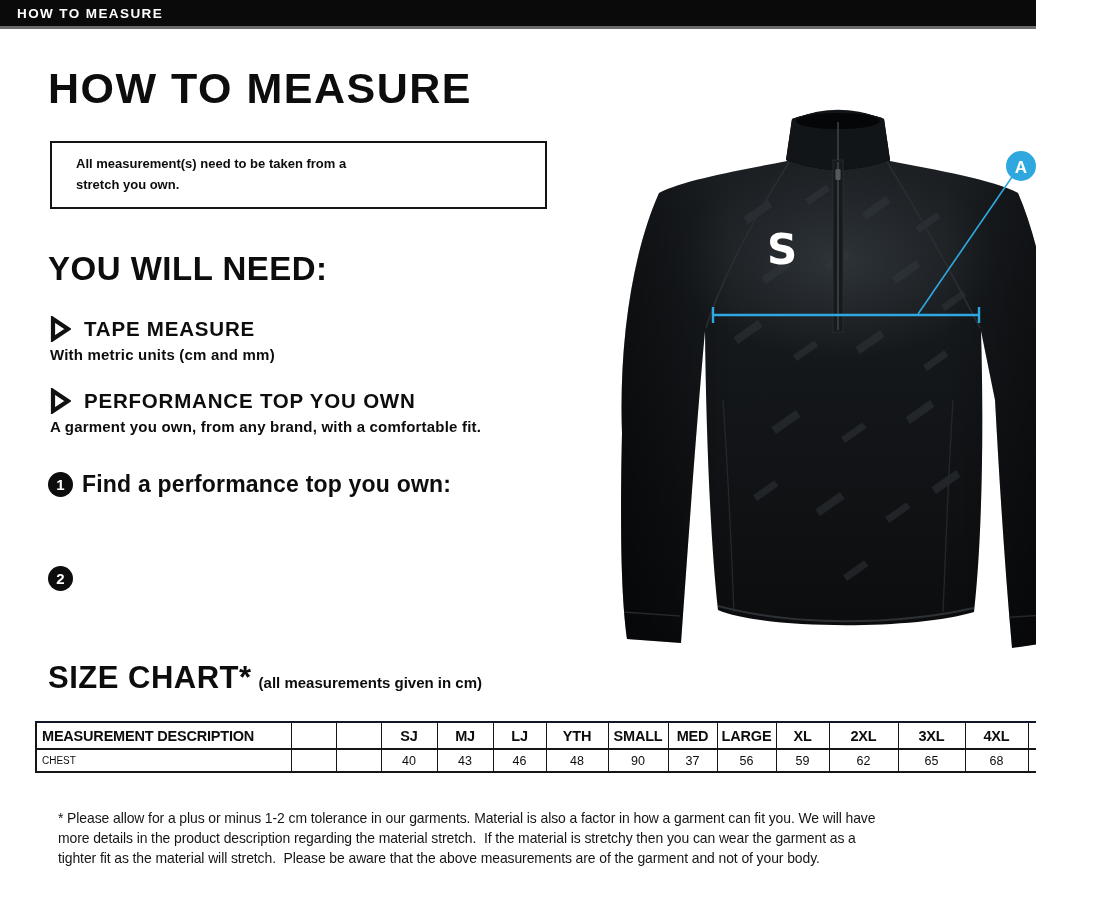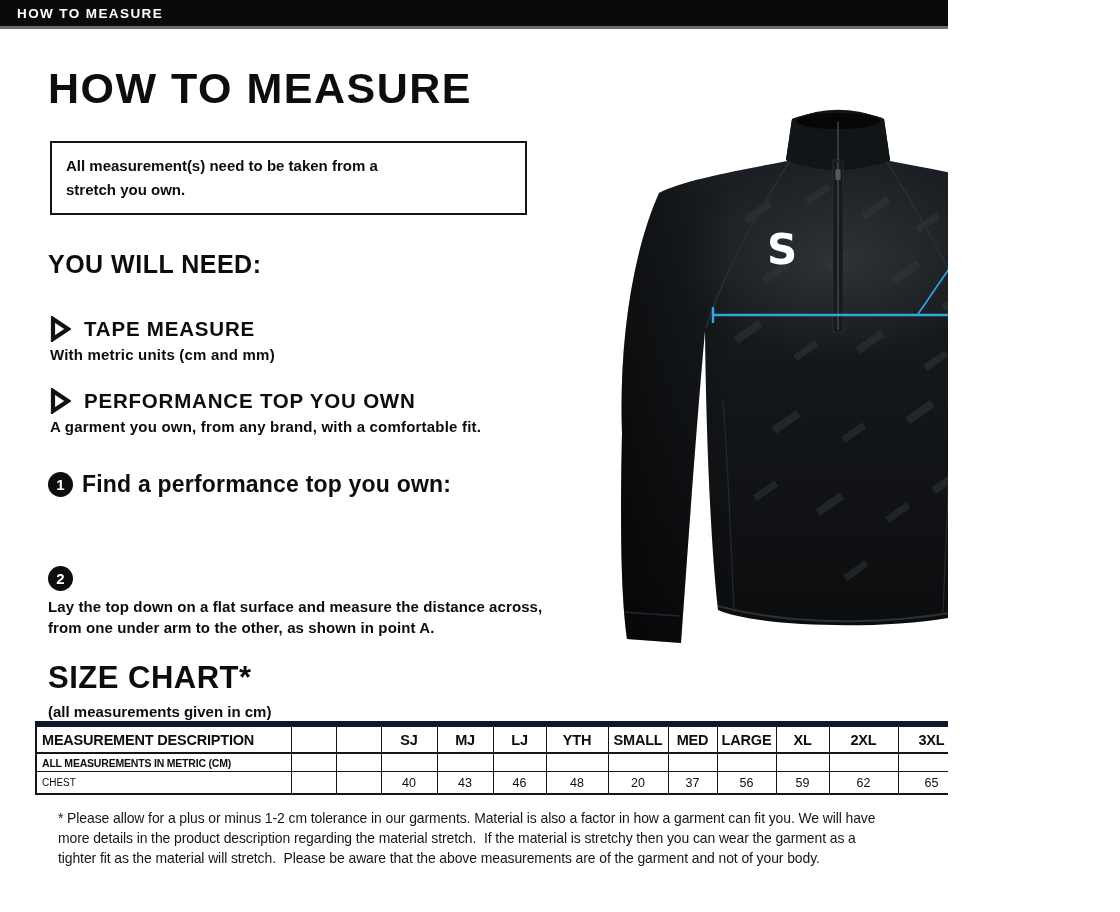--- a/index.html
+++ b/index.html
@@ -1,60 +1,60 @@
 <!DOCTYPE html>
 <html><head>
 <meta charset="utf-8">
 <style>
   html,body{margin:0;padding:0;background:#fff;}
-  .canvas{position:relative;width:948px;height:912px;background:#ffffff;overflow:hidden;
+  .canvas{position:relative;width:1036px;height:912px;background:#ffffff;overflow:hidden;
           font-family:"Liberation Sans",sans-serif;color:#0d0d0d;text-decoration:underline;}
 
   
   .topbar{position:absolute;left:0;top:0;width:1120px;height:26px;background:#0a0a0a;
           display:flex;align-items:center;}
   .topbar-title{color:#ffffff;font-size:13.5px;font-weight:bold;letter-spacing:1.4px;margin-left:17px;}
   .topbar-logo{position:absolute;right:7px;top:1px;width:46px;text-align:center;color:#fff;line-height:1;}
   .topbar-logo .s{font-family:"DejaVu Sans",sans-serif;font-weight:bold;font-size:13px;display:block;transform:scaleY(1.05);}
   .topbar-logo .brand{display:block;font-size:6px;font-weight:bold;letter-spacing:1px;margin-top:1px;}
   .topbar-divider{position:absolute;left:0;top:26px;width:1120px;height:3px;background:#6b6b6b;}
 
   
   .h1{position:absolute;left:48px;top:64px;font-size:43px;font-weight:bold;letter-spacing:1.5px;white-space:pre;}
   .notice{position:absolute;left:50px;top:141px;width:445px;border:2.5px solid #141414;
-          padding:11px 14px;font-size:15px;font-weight:bold;line-height:1.6;}
+          padding:11px 24px;font-size:13px;font-weight:bold;line-height:1.6;}
   .pre{white-space:pre;}
-  .ywn{position:absolute;left:48px;top:250px;font-size:25px;font-weight:bold;letter-spacing:.5px;}
+  .ywn{position:absolute;left:48px;top:250px;font-size:33px;font-weight:bold;letter-spacing:.5px;}
 
   .need{position:absolute;left:50px;}
   .need-head{display:flex;align-items:center;gap:13px;}
   .need-title{font-size:20.5px;font-weight:bold;letter-spacing:.8px;}
   .need-desc{font-size:15px;font-weight:bold;margin-top:4px;letter-spacing:.2px;}
   .need1{top:316px;}
   .need2{top:388px;}
 
   .step{position:absolute;left:48px;}
   .step-head{display:flex;align-items:center;gap:9px;}
   .step-num{width:25px;height:25px;border-radius:50%;background:#0d0d0d;color:#fff;
             display:flex;align-items:center;justify-content:center;font-size:15px;font-weight:bold;flex:0 0 25px;}
   .step-title{font-size:23px;font-weight:bold;letter-spacing:.2px;}
   .step-desc{margin-top:6px;font-size:15px;font-weight:bold;line-height:1.38;letter-spacing:.1px;}
   .step1{top:471px;}
   .step2{top:566px;}
 
-  .sc-head{position:absolute;left:48px;top:660px;display:flex;align-items:baseline;gap:7px;flex-direction:column;}
+  .sc-head{position:absolute;left:48px;top:660px;display:flex;align-items:baseline;gap:7px;}
   .sc-title{font-size:31px;font-weight:bold;letter-spacing:.5px;}
   .sc-sub{font-size:15px;font-weight:bold;}
 
   
   .size-table{position:absolute;left:35px;top:721px;border-collapse:collapse;table-layout:fixed;width:1051px;
               font-family:"Liberation Sans",sans-serif;}
   .size-table td,.size-table th{border:1px solid #161616;padding:1px 4px;overflow:hidden;}
   .size-table tr.hdr th{font-size:14.5px;font-weight:bold;text-align:center;height:23px;
-                        border-top:6px solid #0f172a;border-bottom:2px solid #161616;letter-spacing:-.2px;}
+                        border-top:2px solid #0f172a;border-bottom:2px solid #161616;letter-spacing:-.2px;}
   .size-table tr.hdr th.desc{text-align:left;padding-left:5px;}
   .size-table tr.metric td{font-size:10.5px;font-weight:bold;height:15px;text-align:left;padding-left:5px;letter-spacing:-.2px;}
   .size-table tr.vals td{font-size:12.5px;height:19px;text-align:center;}
   .size-table tr.vals td.desc{font-size:10px;text-align:left;padding-left:5px;}
   .size-table{border:2px solid #161616;}
 
   
   .disclaimer{position:absolute;left:58px;top:808px;font-size:15px;line-height:1.33;color:#151515;
               transform:scaleX(.93);transform-origin:left top;letter-spacing:-.1px;}
 
@@ -107,24 +107,20 @@
   <div class="step step1">
     <div class="step-head">
       <span class="step-num">1</span>
       <span class="step-title">Find a performance top you own:</span>
     </div>
   </div>
 
   <div class="step step2">
     <div class="step-head">
       <span class="step-num">2</span>
-    </div>
-    <div class="step-desc">
-      <div class="pre">Lay the top down on a flat surface and measure the distance across,</div>
-      <div class="pre">from one under arm to the other, as shown in point A.</div>
     </div>
   </div>
 
   <div class="sc-head">
     <span class="sc-title">SIZE CHART*</span>
     <span class="sc-sub">(all measurements given in cm)</span>
   </div>
 
   <table class="size-table">
     <colgroup>
@@ -155,46 +151,29 @@
       <th>YTH</th>
       <th>SMALL</th>
       <th>MED</th>
       <th>LARGE</th>
       <th>XL</th>
       <th>2XL</th>
       <th>3XL</th>
       <th>4XL</th>
       <th>5XL</th>
     </tr>
-    <tr class="metric">
-      <td>ALL MEASUREMENTS IN METRIC (CM)</td>
-      <td></td>
-          <td></td>
-      <td></td>
-          <td></td>
-      <td></td>
-          <td></td>
-      <td></td>
-          <td></td>
-      <td></td>
-          <td></td>
-      <td></td>
-          <td></td>
-      <td></td>
-          <td></td>
-    </tr>
     <tr class="vals">
       <td class="desc">CHEST</td>
       <td></td>
       <td></td>
       <td>40</td>
       <td>43</td>
       <td>46</td>
       <td>48</td>
-      <td>20</td>
+      <td>90</td>
       <td>37</td>
       <td>56</td>
       <td>59</td>
       <td>62</td>
       <td>65</td>
       <td>68</td>
       <td>71</td>
     </tr>
   </tbody>
     </table>

